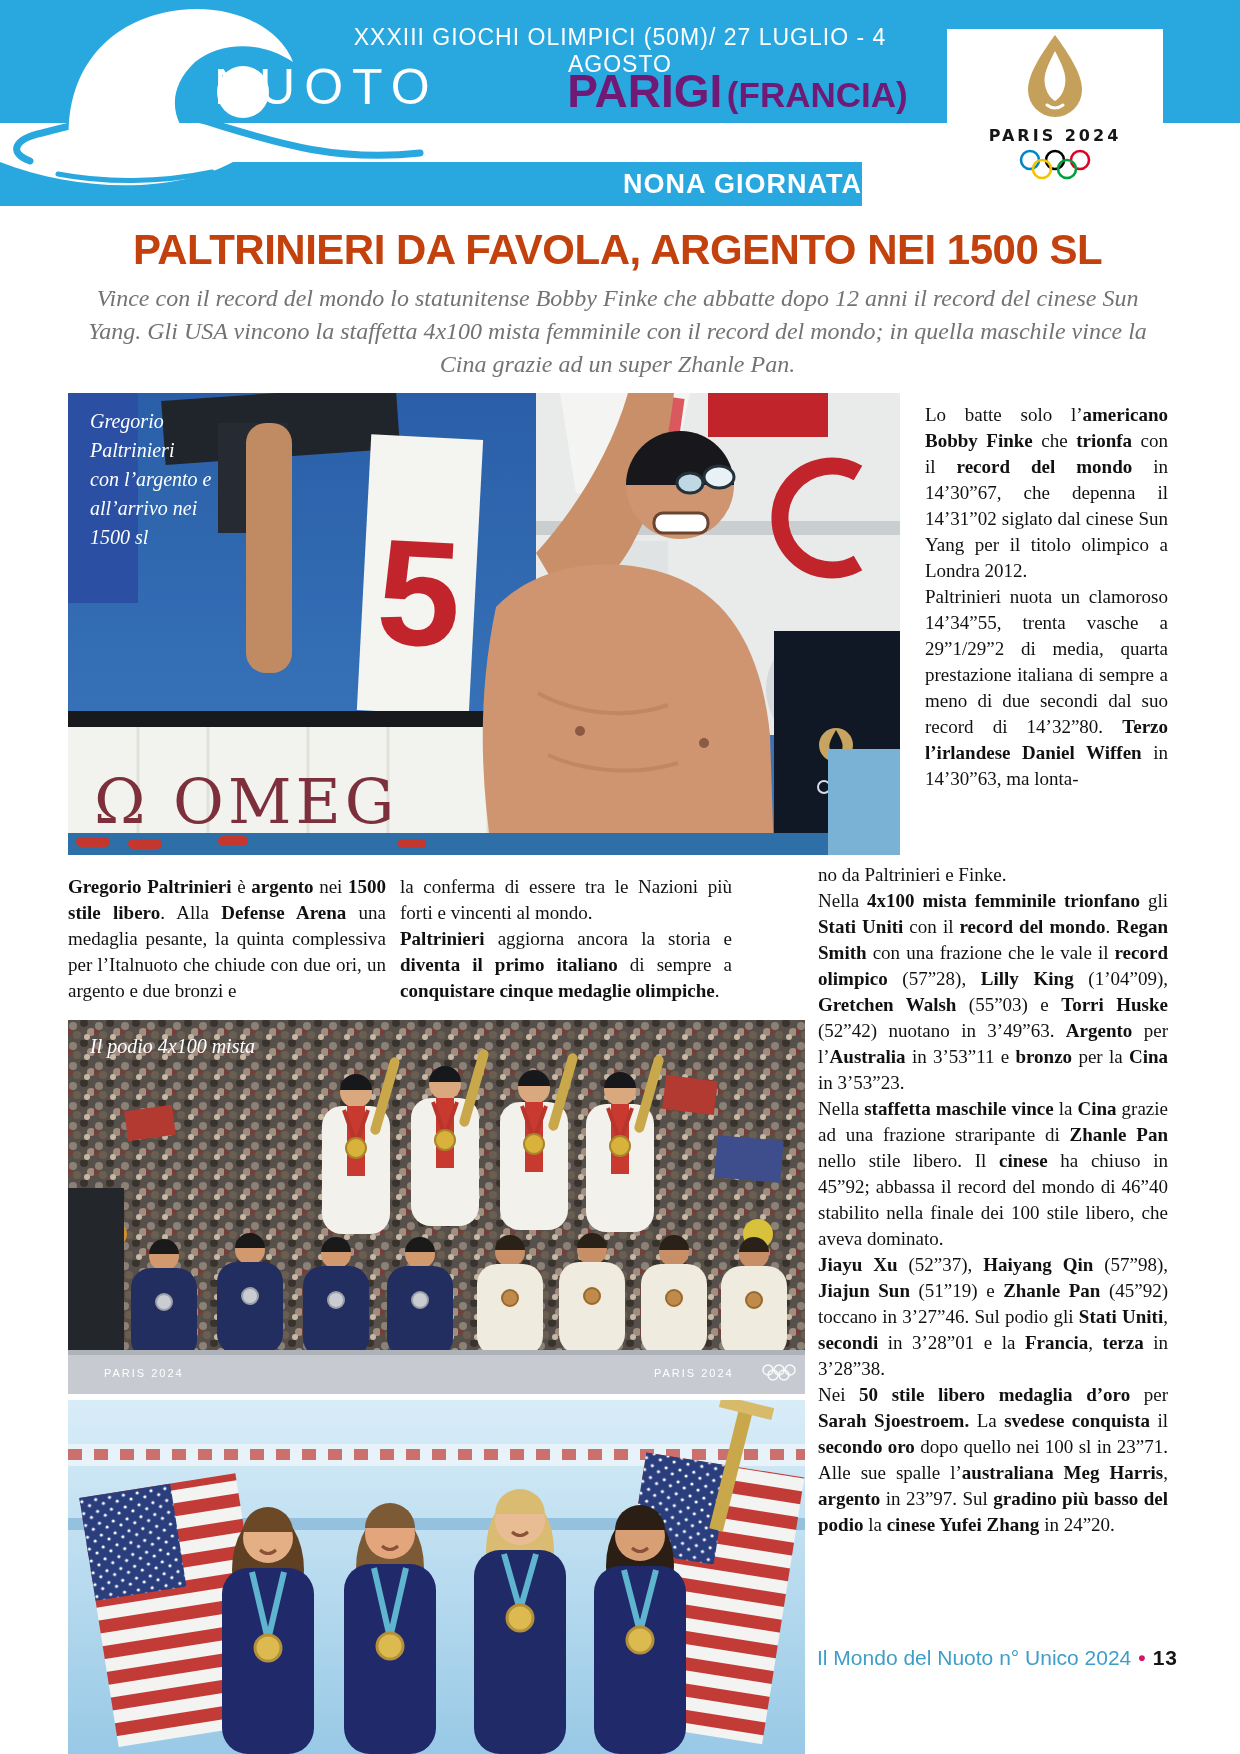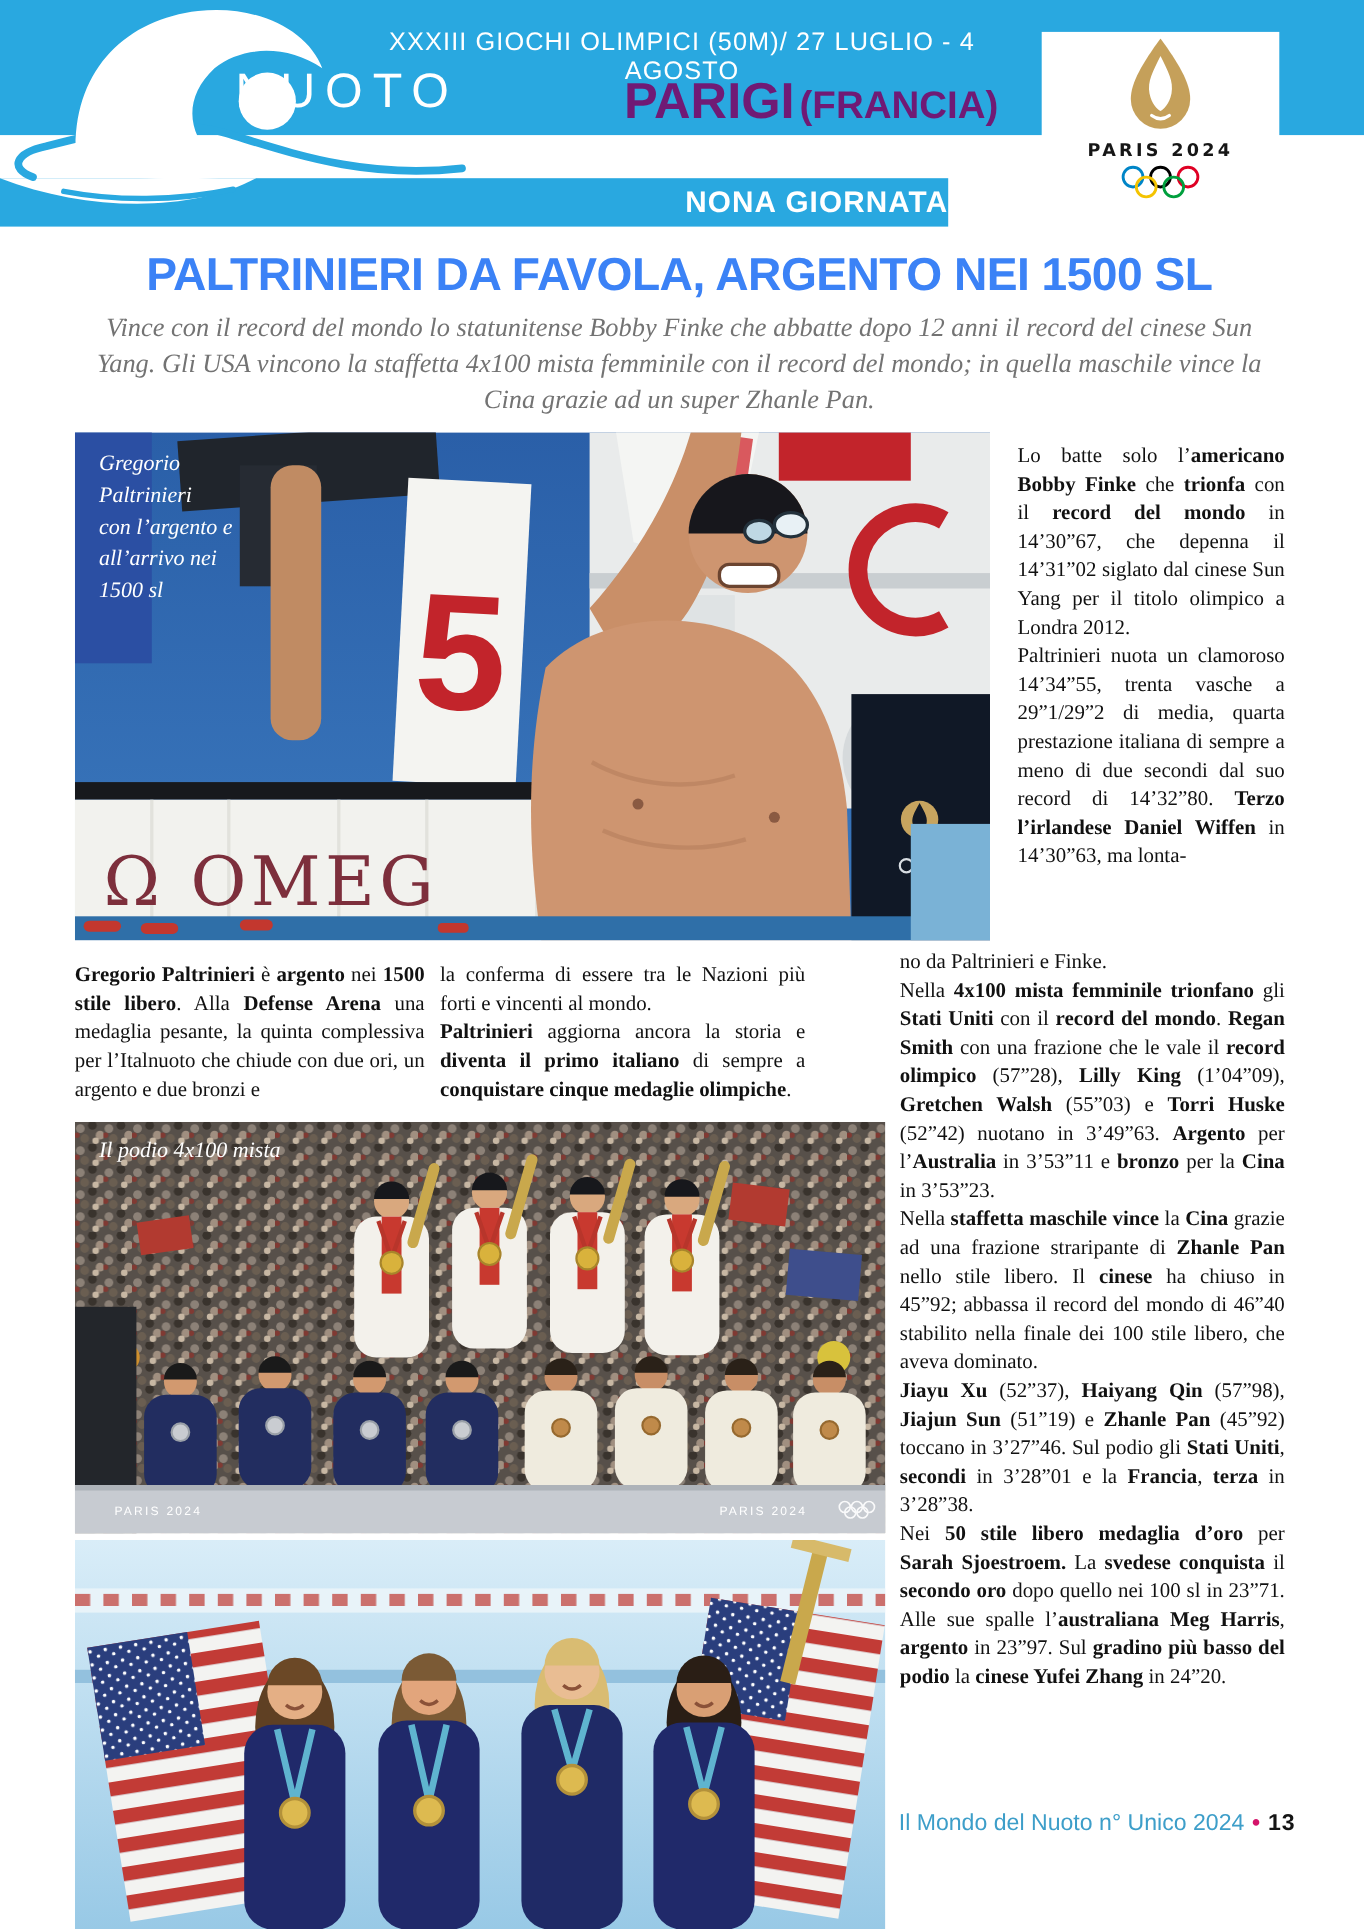--- a/index.html
+++ b/index.html
@@ -8,34 +8,34 @@
 
   
   .h-blue{position:absolute;left:0;top:0;width:1240px;height:123px;background:#29A8E0;}
   .h-strip{position:absolute;left:0;top:123px;width:1240px;height:39px;background:#ffffff;}
   .h-nona{position:absolute;left:0;top:162px;width:862px;height:44px;background:#29A8E0;
           color:#fff;font-family:"Liberation Sans",sans-serif;font-weight:bold;font-size:27px;
           letter-spacing:1px;text-align:right;line-height:44px;padding-left:90px;box-sizing:border-box;}
   .h-meta{position:absolute;left:300px;top:24px;width:640px;text-align:center;color:#fff;
           font-family:"Liberation Sans",sans-serif;font-size:23px;letter-spacing:1px;}
   .h-brand{position:absolute;left:214px;top:58px;color:#fff;font-family:"Liberation Sans",sans-serif;
-           font-size:44px;letter-spacing:9px;font-weight:400;}
+           font-size:50px;letter-spacing:9px;font-weight:400;}
   .h-city{position:absolute;left:540px;top:64px;width:395px;text-align:center;color:#701a75;
           font-family:"Liberation Sans",sans-serif;font-weight:bold;}
   .h-city .city{font-size:46px;}
   .h-city .country{font-size:35px;}
   .logo-swim{position:absolute;left:55px;top:0px;}
   .wave-svg{position:absolute;left:0px;top:95px;}
   .paris-box{position:absolute;left:947px;top:29px;width:216px;height:167px;background:#fff;text-align:center;}
   .paris-text{font-family:"DejaVu Sans",sans-serif;font-weight:bold;font-size:16px;letter-spacing:3px;color:#161616;margin-top:1px;}
 
   
   .headline{position:absolute;left:68px;top:226px;width:1099px;margin:0;text-align:center;
             font-family:"Liberation Sans",sans-serif;font-weight:bold;font-size:42px;
-            letter-spacing:-0.5px;color:#3b82f6;white-space:nowrap;}
+            letter-spacing:-0.5px;color:#c2410c;white-space:nowrap;}
   .standfirst{position:absolute;left:68px;top:282px;width:1099px;text-align:center;
               font-style:italic;font-size:24px;line-height:33px;color:#737373;}
 
   
   .photo{position:absolute;overflow:hidden;}
   .photo svg{position:absolute;left:0;top:0;width:100%;height:100%;}
   .photo1{left:68px;top:393px;width:832px;height:462px;}
   .photo2{left:68px;top:1020px;width:737px;height:374px;}
   .photo3{left:68px;top:1400px;width:737px;height:354px;}
   .cap{position:absolute;font-style:italic;font-size:20px;line-height:29px;}

